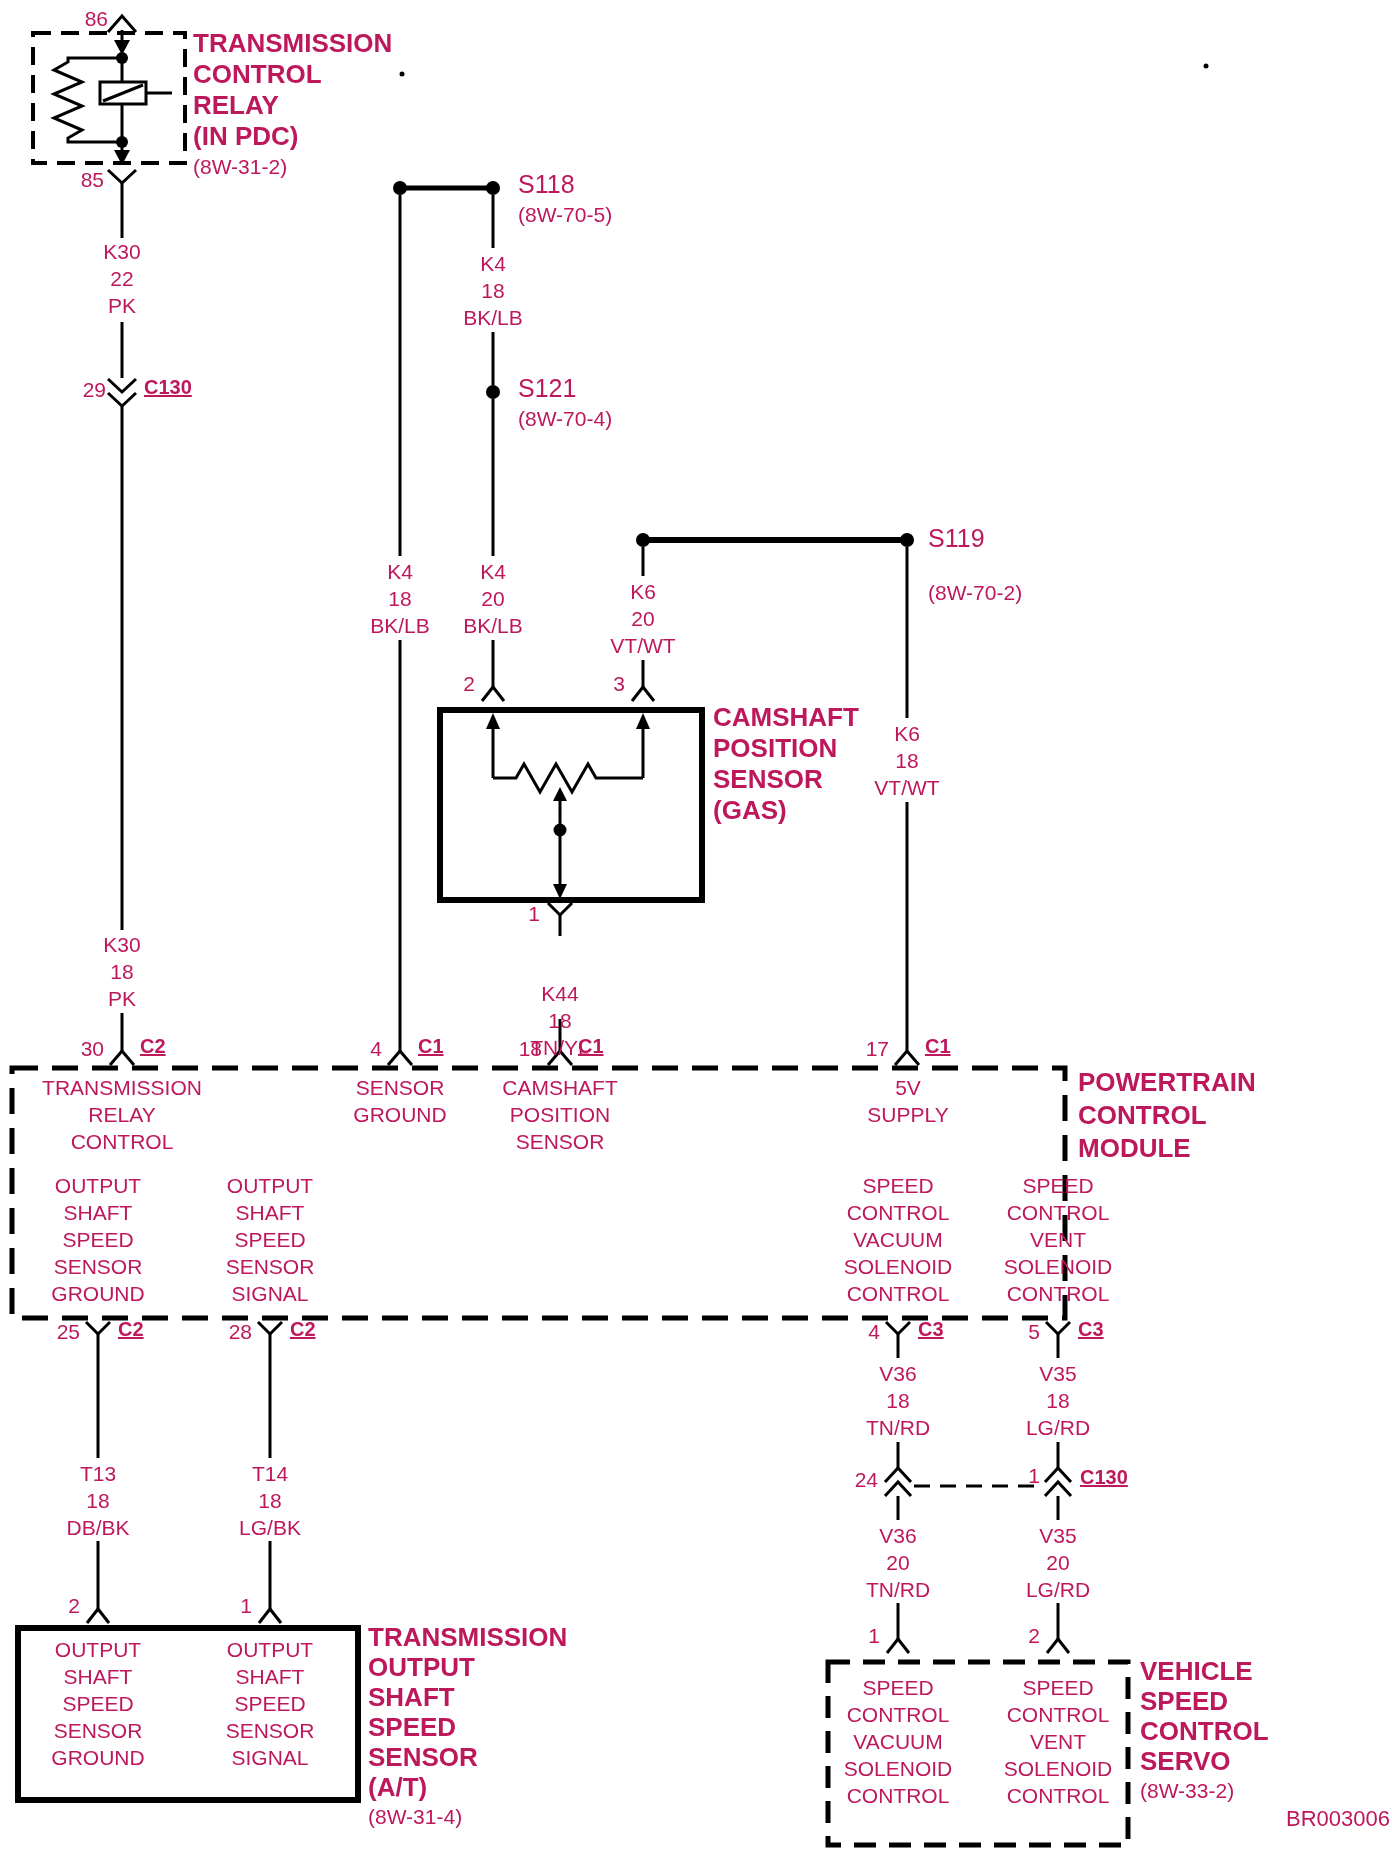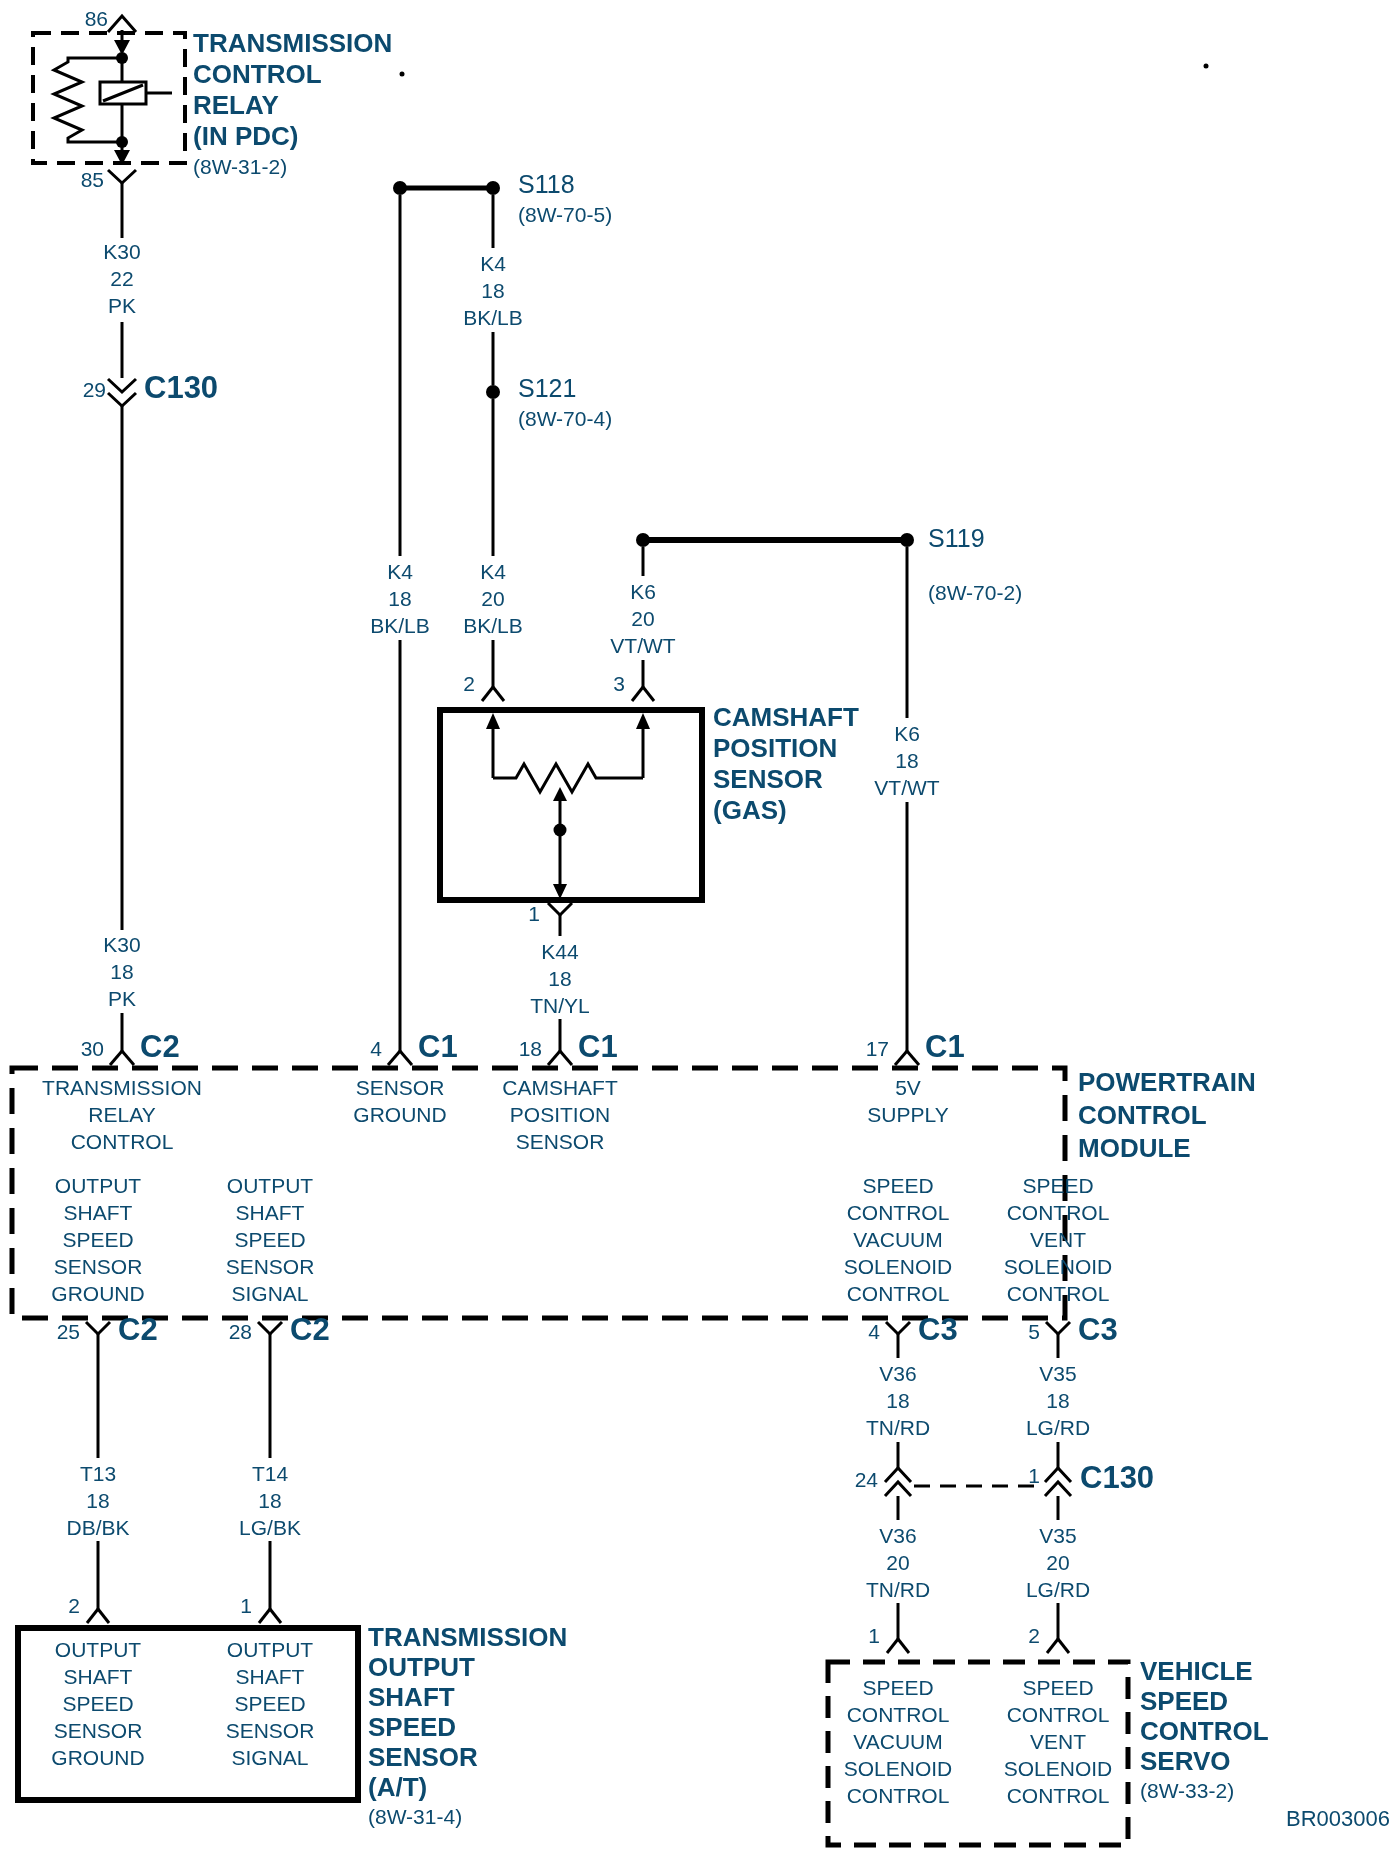--- a/index.html
+++ b/index.html
@@ -1,23 +1,23 @@
 <!DOCTYPE html>
 <html><head>
 <meta charset="utf-8">
 <style>
   html,body{margin:0;padding:0;background:#ffffff;}
   .canvas{position:relative;width:1392px;height:1876px;background:#ffffff;
-          font-family:"Liberation Sans",sans-serif;color:#0c4a6e;overflow:hidden;}
+          font-family:"Liberation Sans",sans-serif;color:#be185d;overflow:hidden;}
   svg.wires{position:absolute;left:0;top:0;}
   .t{position:absolute;white-space:nowrap;font-size:21px;line-height:27px;}
   .tc{transform:translateX(-50%);text-align:center;}
   .tr{transform:translateX(-100%);text-align:right;}
   .pin{font-size:21px;}
-  .conn{font-size:31px;font-weight:700;}
+  .conn{font-size:20px;font-weight:700;text-decoration:underline;}
   .splice{font-size:25px;font-weight:400;line-height:28px;}
   .ref{font-size:21px;font-weight:400;line-height:26px;}
   .title{font-size:26px;font-weight:700;line-height:31px;}
   .title30{line-height:30px;}
   .title33{line-height:33px;}
   .func{font-size:21px;line-height:27px;}
   .footer{font-size:22px;line-height:26px;margin-top:33px;}
 </style>
 </head>
 <body>
@@ -224,21 +224,21 @@
 
   <div class="t tr pin" style="left:475px;top:670px">2</div>
   <div class="t tr pin" style="left:625px;top:670px">3</div>
   <div class="t tr pin" style="left:540px;top:900px">1</div>
   <div class="t title" style="left:713px;top:702px">
     <div>CAMSHAFT</div>
     <div>POSITION</div>
     <div>SENSOR</div>
     <div>(GAS)</div>
   </div>
-  <div class="t tc" style="left:560px;top:938px">
+  <div class="t tc" style="left:560px;top:980px">
     <div>K44</div>
     <div>18</div>
     <div>TN/YL</div>
   </div>
 
   <div class="t tr pin" style="left:104px;top:1035px">30</div>
   <div class="t conn" style="left:140px;top:1033px">C2</div>
   <div class="t tr pin" style="left:382px;top:1035px">4</div>
   <div class="t conn" style="left:418px;top:1033px">C1</div>
   <div class="t tr pin" style="left:542px;top:1035px">18</div>

